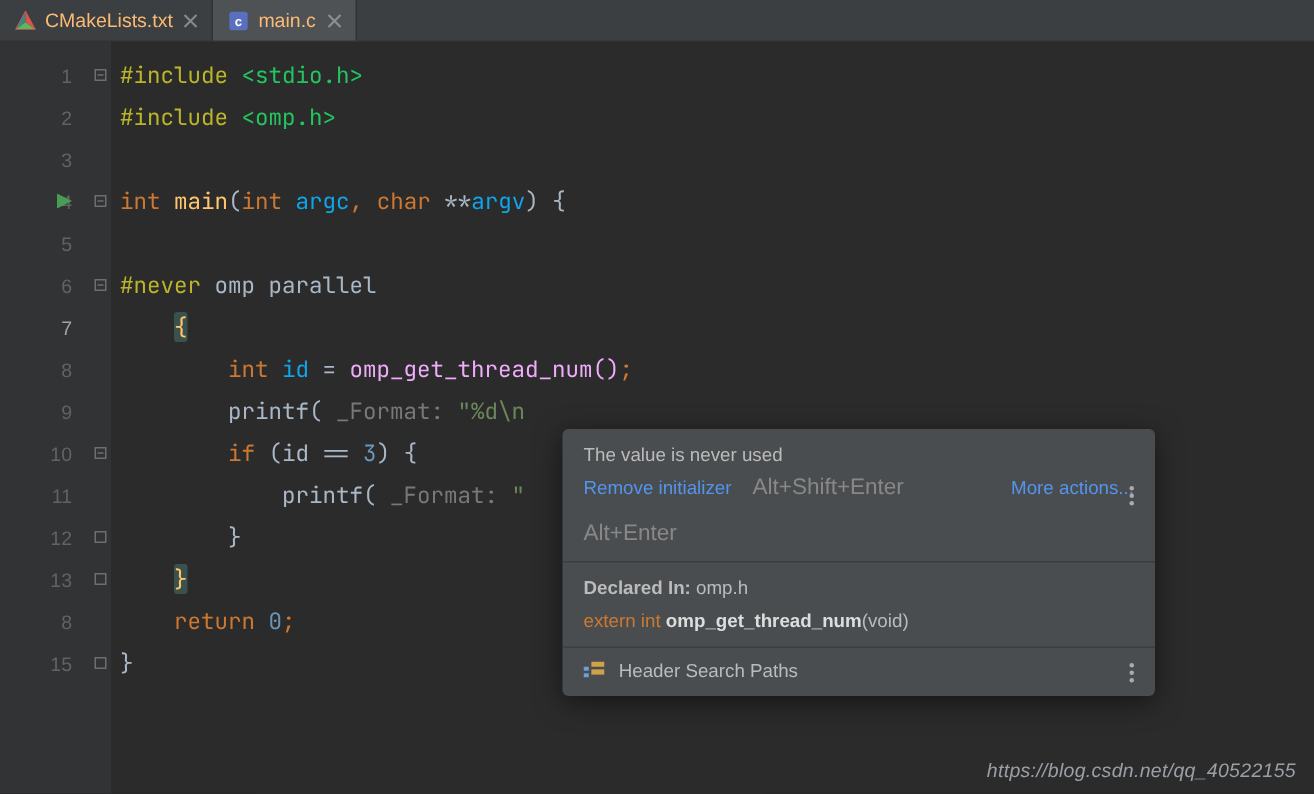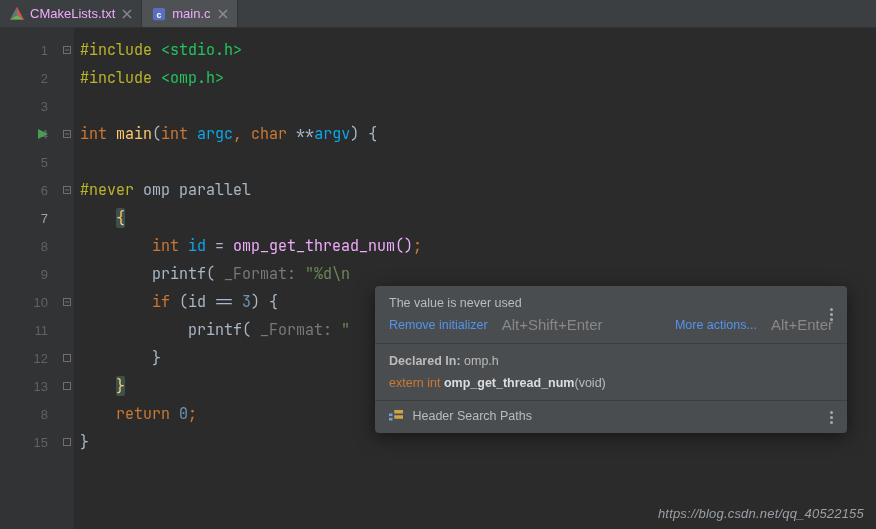--- a/index.html
+++ b/index.html
@@ -22,21 +22,21 @@
   .tab {
     display: flex;
     align-items: center;
     padding: 0 8px 0 10px;
     height: 100%;
     border-right: 1px solid #323232;
     cursor: pointer;
     gap: 6px;
   }
   .tab.active { background: #4e5254; }
-  .tab-label { color: #f0abfc; }
+  .tab-label { color: #fdba74; }
   .tab-close { width: 12px; height: 12px; display:flex; align-items:center; justify-content:center; opacity:.6; }
   .tab-close svg { width:10px; height:10px; }
   .icon-cm { width:14px; height:14px; }
   .icon-c  { width:14px; height:14px; }
   .editor {
     display: flex;
     height: calc(100% - 28px);
     position: relative;
   }
   .gutter {
@@ -106,21 +106,21 @@
   .punct{ color:#cc7832; }
   .gray { color:#0ea5e9;text-align:right; }
   .white{ color:#a9b7c6; }
   .hint { color:#787878; }
   .incf { color:#22c55e; }
   .dim-call { color:#f0abfc; }
 
   .popup {
     position:absolute;
     left:375px; top:258px;
-    width:472px;
+    width:395px;
     background:#4a4d4f;
     border-radius:4px;
     box-shadow:0 4px 18px rgba(0,0,0,.5);
     color:#bbbbbb;
     font-size:12.5px;
     z-index:10;
   }
   .popup-sec { padding:10px 14px; border-bottom:1px solid #3b3d3f; position:relative; }
   .popup-sec:last-child { border-bottom:none; }
   .popup-links { display:flex; gap:14px; align-items:center; margin-top:6px; flex-wrap:wrap;}

